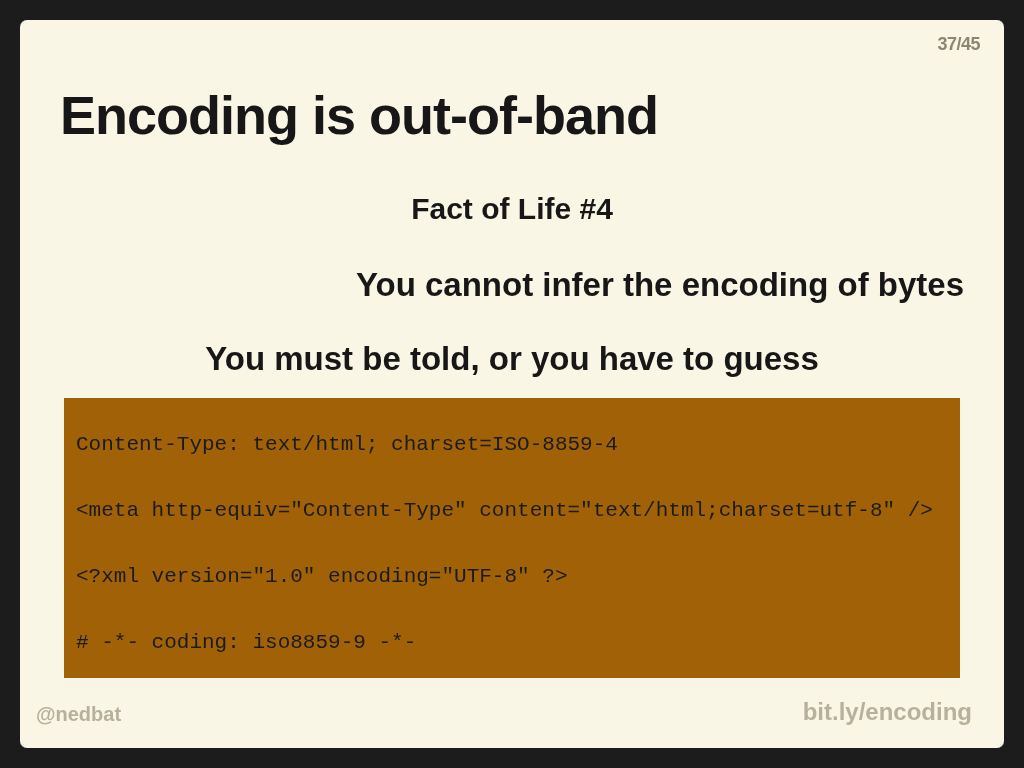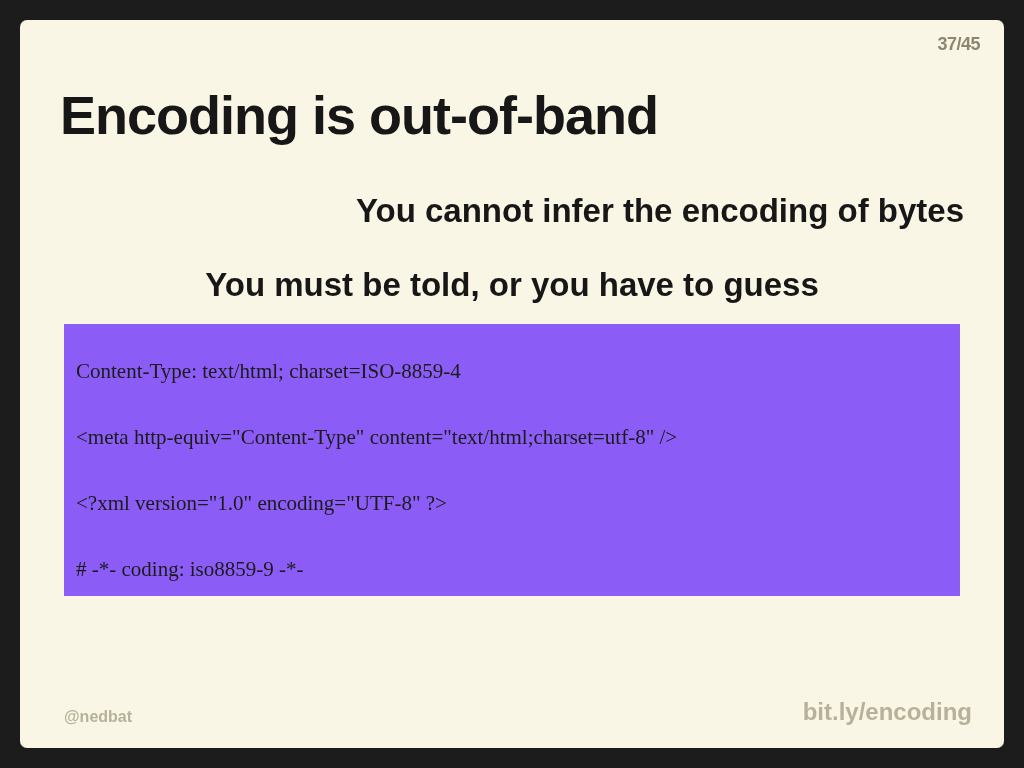--- a/index.html
+++ b/index.html
@@ -53,35 +53,35 @@
     margin-bottom: 36px;
   }
   .sub3 {
     text-align: center;
     font-size: 33px;
     font-weight: 800;
     color: #171717;
     margin-bottom: 20px;
   }
   .codeblock {
-    background: #8b5cf6;
-    font-family: Liberation Serif, serif;
+    background: #a16207;
+    font-family: Liberation Mono, monospace;
     font-size: 21px;
     color: #1b1b1b;
-    padding: 14px 12px 16px 12px;
+    padding: 14px 12px 24px 12px;
     line-height: 1.05;
     margin: 0 4px;
     white-space: pre;
   }
   .codeblock .gap { height: 22px; }
   .footer-left {
     position: absolute;
-    left: 44px;
+    left: 16px;
     bottom: 22px;
-    font-size: 16px;
+    font-size: 20px;
     font-weight: 800;
     color: #b7b19a;
   }
   .footer-right {
     position: absolute;
     right: 32px;
     bottom: 22px;
     font-size: 24px;
     font-weight: 800;
     color: #b7b19a;
@@ -89,20 +89,21 @@
 </style>
 </head>
 <body>
 
 <div class="slide">
 
   <div class="pagecount">37/45</div>
 
   <h1 class="title">Encoding is out-of-band</h1>
 
+  <div class="sub1">Fact of Life #4</div>
 
   <div class="sub2">You cannot infer the encoding of bytes</div>
 
   <div class="sub3">You must be told, or you have to guess</div>
 
   <div class="codeblock">
 <div>Content-Type: text/html; charset=ISO-8859-4</div><div class="gap"></div>
 <div>&lt;meta http-equiv="Content-Type" content="text/html;charset=utf-8" /&gt;</div><div class="gap"></div>
 <div>&lt;?xml version="1.0" encoding="UTF-8" ?&gt;</div><div class="gap"></div>
 <div># -*- coding: iso8859-9 -*-</div></div>

